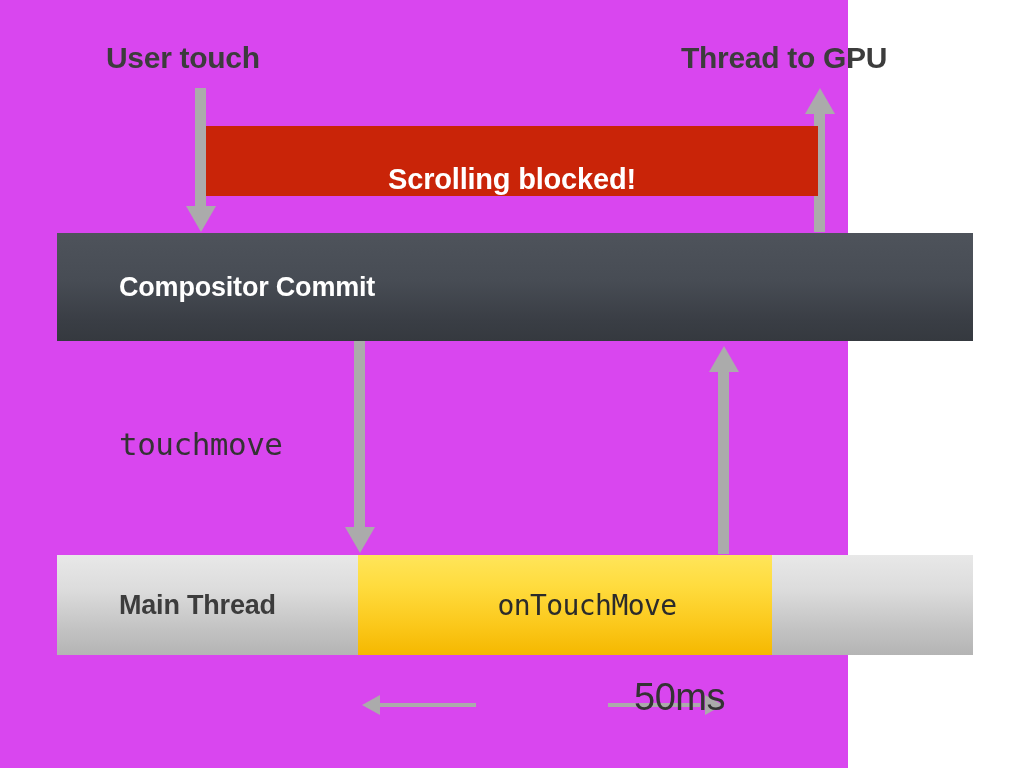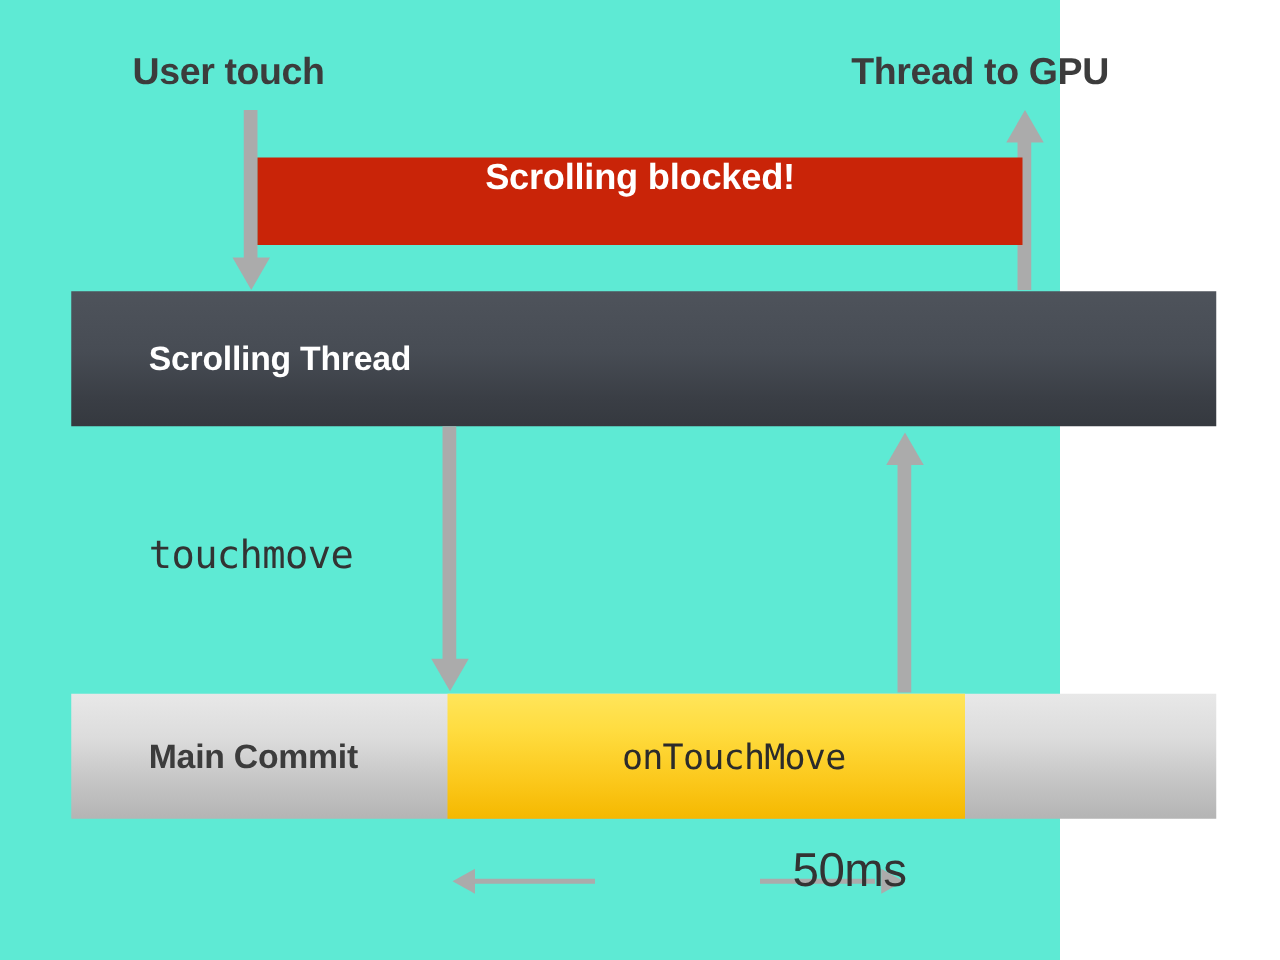--- a/index.html
+++ b/index.html
@@ -10,21 +10,21 @@
   body {
     width: 1024px;
     height: 768px;
     overflow: hidden;
     font-family: "Liberation Sans", sans-serif;
   }
   #stage {
     position: relative;
     width: 848px;
     height: 768px;
-    background: #5eead4;
+    background: #d946ef;
   }
 
   
   .top-label {
     position: absolute;
     font-family: "Liberation Sans", sans-serif;
     font-weight: bold;
     font-size: 30px;
     color: #3c3c3c;
     white-space: nowrap;
@@ -73,21 +73,21 @@
 
   
   #bar-scrolling-blocked {
     position: absolute;
     left: 206px;
     top: 126px;
     width: 612px;
     height: 70px;
     background: #c92408;
     display: flex;
-    align-items: flex-start;
+    align-items: flex-end;
     justify-content: center;
   }
   #bar-scrolling-blocked .bar-text {
     font-family: "Liberation Sans", sans-serif;
     font-weight: bold;
     font-size: 29px;
     color: #ffffff;
     letter-spacing: -0.2px;
   }
 
@@ -222,33 +222,33 @@
   <div class="arrow-head-down" id="arrow-user-touch-head"></div>
 
   <div class="arrow-shaft" id="arrow-commit-shaft"></div>
   <div class="arrow-head-up" id="arrow-commit-head"></div>
 
   <div id="bar-scrolling-blocked">
     <span class="bar-text">Scrolling blocked!</span>
   </div>
 
   <div id="bar-compositor-thread">
-    <span class="bar-text">Scrolling Thread</span>
+    <span class="bar-text">Compositor Commit</span>
   </div>
 
   <div class="arrow-shaft" id="arrow-touchmove-shaft"></div>
   <div class="arrow-head-down" id="arrow-touchmove-head"></div>
 
   <div id="label-touchmove">touchmove</div>
 
   <div class="arrow-shaft" id="arrow-return-shaft"></div>
   <div class="arrow-head-up" id="arrow-return-head"></div>
 
   <div id="bar-main-thread">
-    <span class="bar-text">Main Commit</span>
+    <span class="bar-text">Main Thread</span>
   </div>
 
   <div id="block-ontouchmove">
     <span class="block-text">onTouchMove</span>
   </div>
 
   <div id="measure-50ms">
     <div class="measure-head-left"></div>
     <div class="measure-line" id="measure-line-left"></div>
     <div class="measure-line" id="measure-line-right"></div>

